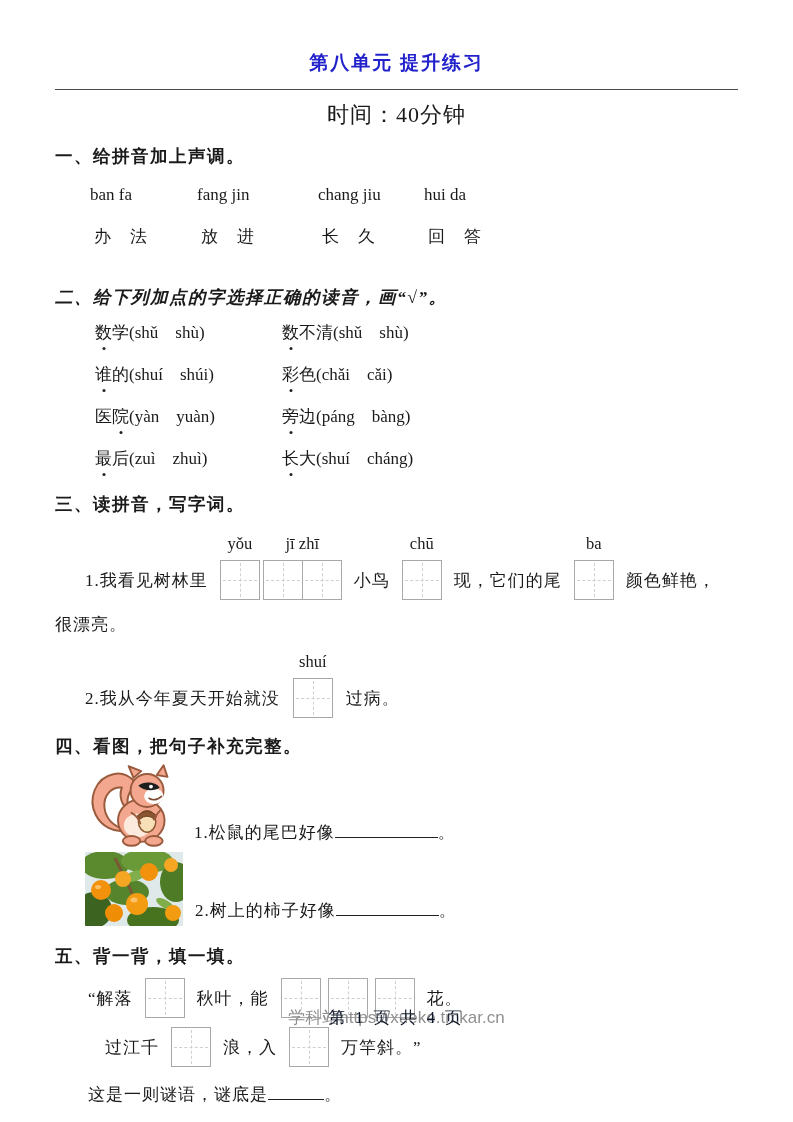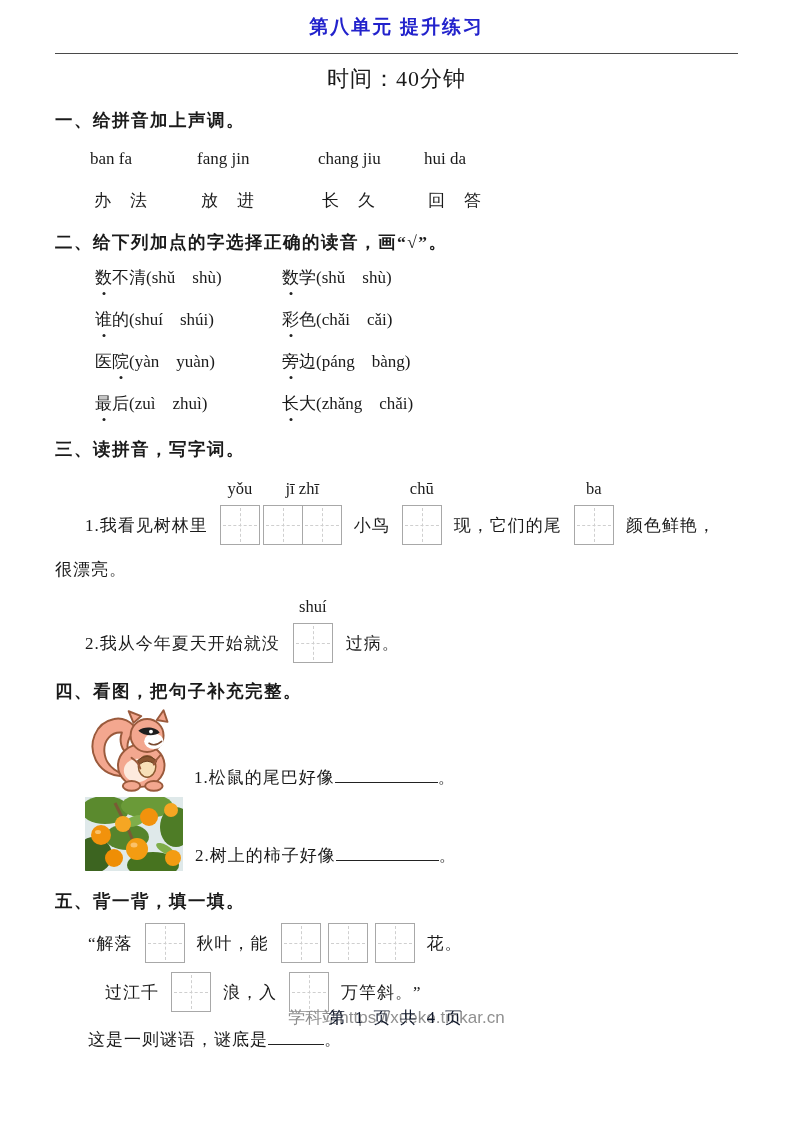--- a/index.html
+++ b/index.html
@@ -8,28 +8,28 @@
     position:relative;
     width:793px; height:1122px;
     background:#fff;
     font-family:"Liberation Serif","DejaVu Serif",serif;
     color:#1a1a1a;
     padding:14px 55px 0 55px;
     overflow:hidden;
   }
   .title {
     text-align:center; font-size:19px; font-weight:700;
-    color:#2222cc; letter-spacing:2px; line-height:26px;
+    color:#2222cc; letter-spacing:2px; line-height:26px;margin-top:36px;
   }
   .head-rule { border:none; border-top:1px solid #4a4a4a; margin-top:13px; }
   .time-line { text-align:center; font-size:22px; margin-top:12px; line-height:26px; letter-spacing:1px; }
 
   .sec-heading { font-size:17.5px; font-weight:700; letter-spacing:1.5px; line-height:24px; }
   .h1 { margin-top:16px; }
-  .h2 { margin-top:16px; }
+  .h2 { margin-top:35px;font-style:italic; }
   .h3 { margin-top:20px; }
   .h4 { margin-top:16px; }
   .h5 { margin-top:18px; }
 
   
   .s1-grid {
     margin:14px 0 0 35px;
     display:grid; grid-template-columns:107px 121px 106px auto;
     row-gap:16px; font-size:17px;
   }
@@ -118,28 +118,28 @@
     <span class="py">chang jiu</span>
     <span class="py">hui da</span>
     <span class="word">办　法</span>
     <span class="word">放　进</span>
     <span class="word">长　久</span>
     <span class="word">回　答</span>
   </div>
 
   <div class="sec-heading h2">二、给下列加点的字选择正确的读音，画“√”。</div>
   <div class="s2-grid">
+    <div class="s2-item"><span></span><span class="dotchar">数</span><span>学</span><span class="opts">(shǔ　shù)</span></div>
     <div class="s2-item"><span></span><span class="dotchar">数</span><span>不清</span><span class="opts">(shǔ　shù)</span></div>
-    <div class="s2-item"><span></span><span class="dotchar">数</span><span>学</span><span class="opts">(shǔ　shù)</span></div>
     <div class="s2-item"><span></span><span class="dotchar">谁</span><span>的</span><span class="opts">(shuí　shúi)</span></div>
     <div class="s2-item"><span></span><span class="dotchar">彩</span><span>色</span><span class="opts">(chǎi　cǎi)</span></div>
     <div class="s2-item"><span>医</span><span class="dotchar">院</span><span></span><span class="opts">(yàn　yuàn)</span></div>
     <div class="s2-item"><span></span><span class="dotchar">旁</span><span>边</span><span class="opts">(páng　bàng)</span></div>
     <div class="s2-item"><span></span><span class="dotchar">最</span><span>后</span><span class="opts">(zuì　zhuì)</span></div>
-    <div class="s2-item"><span></span><span class="dotchar">长</span><span>大</span><span class="opts">(zhǎng　chǎi)</span></div>
+    <div class="s2-item"><span></span><span class="dotchar">长</span><span>大</span><span class="opts">(shuí　cháng)</span></div>
   </div>
 
   <div class="sec-heading h3">三、读拼音，写字词。</div>
   <div class="boxline s3-line1">
     <span class="txt">1.我看见树林里</span>
     <span class="boxgroup">
       <span class="pin-over">yǒu</span>
       <span class="wbox"></span>
     </span>
     <span class="boxgroup grp-tight">

